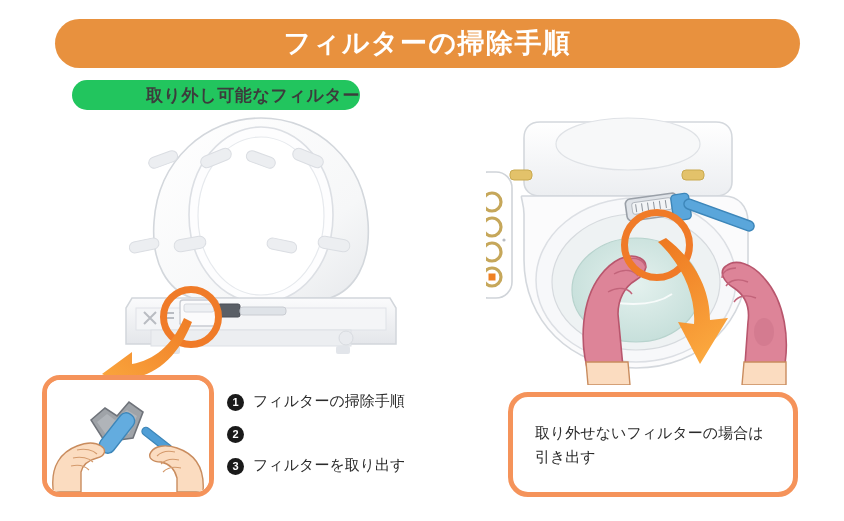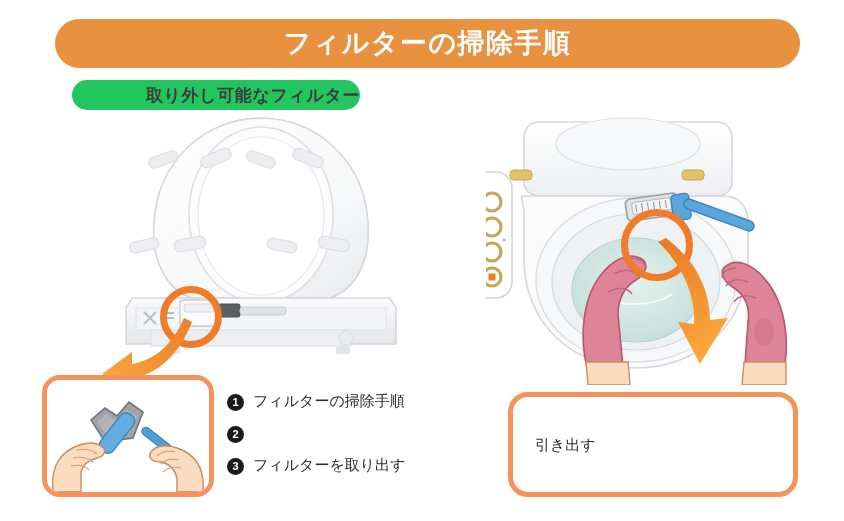--- a/index.html
+++ b/index.html
@@ -345,17 +345,18 @@
       <linearGradient id="arrowR" x1="0.2" y1="0" x2="0.6" y2="1">
         <stop offset="0%" stop-color="#ee7a22"></stop>
         <stop offset="100%" stop-color="#fba93f"></stop>
       </linearGradient>
     </defs>
     <path d="M10 4 C34 26 48 58 46 86 L30 84 L52 126 L80 80 L62 82 C62 48 44 20 18 0 Z" fill="url(#arrowR)"></path>
   </svg>
 
   <div id="callout-box">
     <div class="callout-text">
+      <div>取り外せないフィルターの場合は</div>
       <div>引き出す</div>
     </div>
   </div>
 
 </div>
 
 </body></html>

